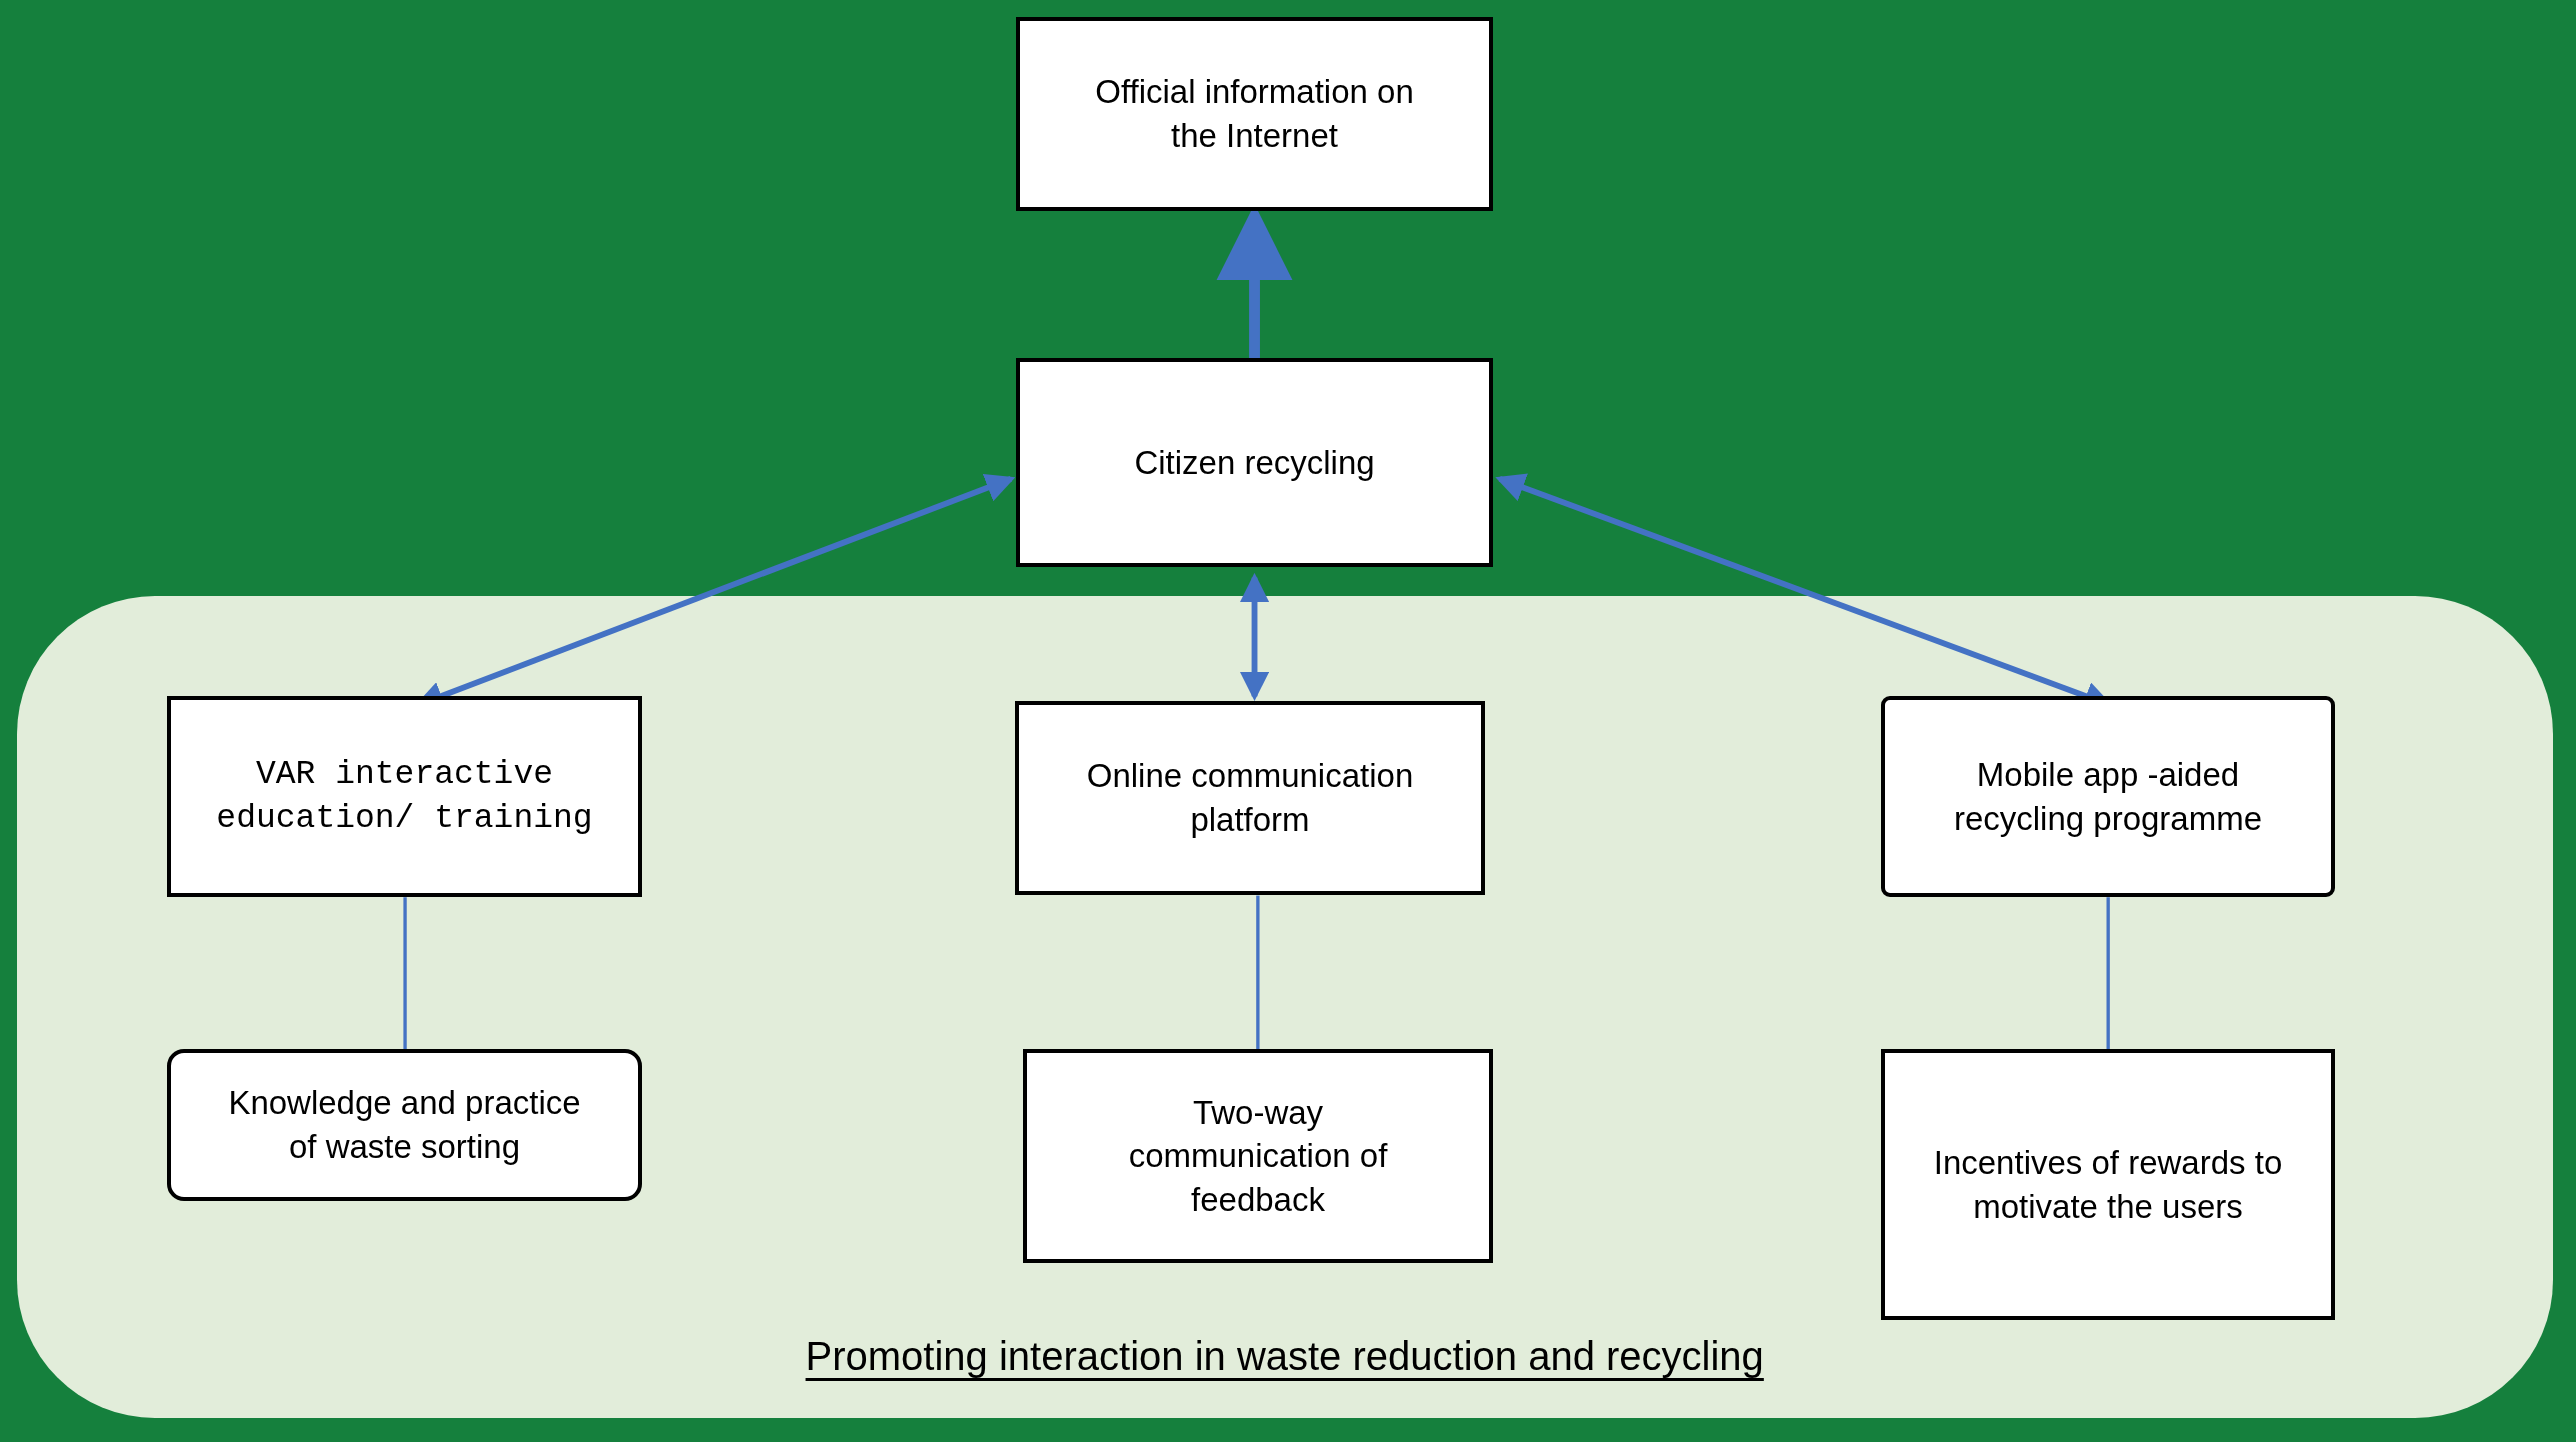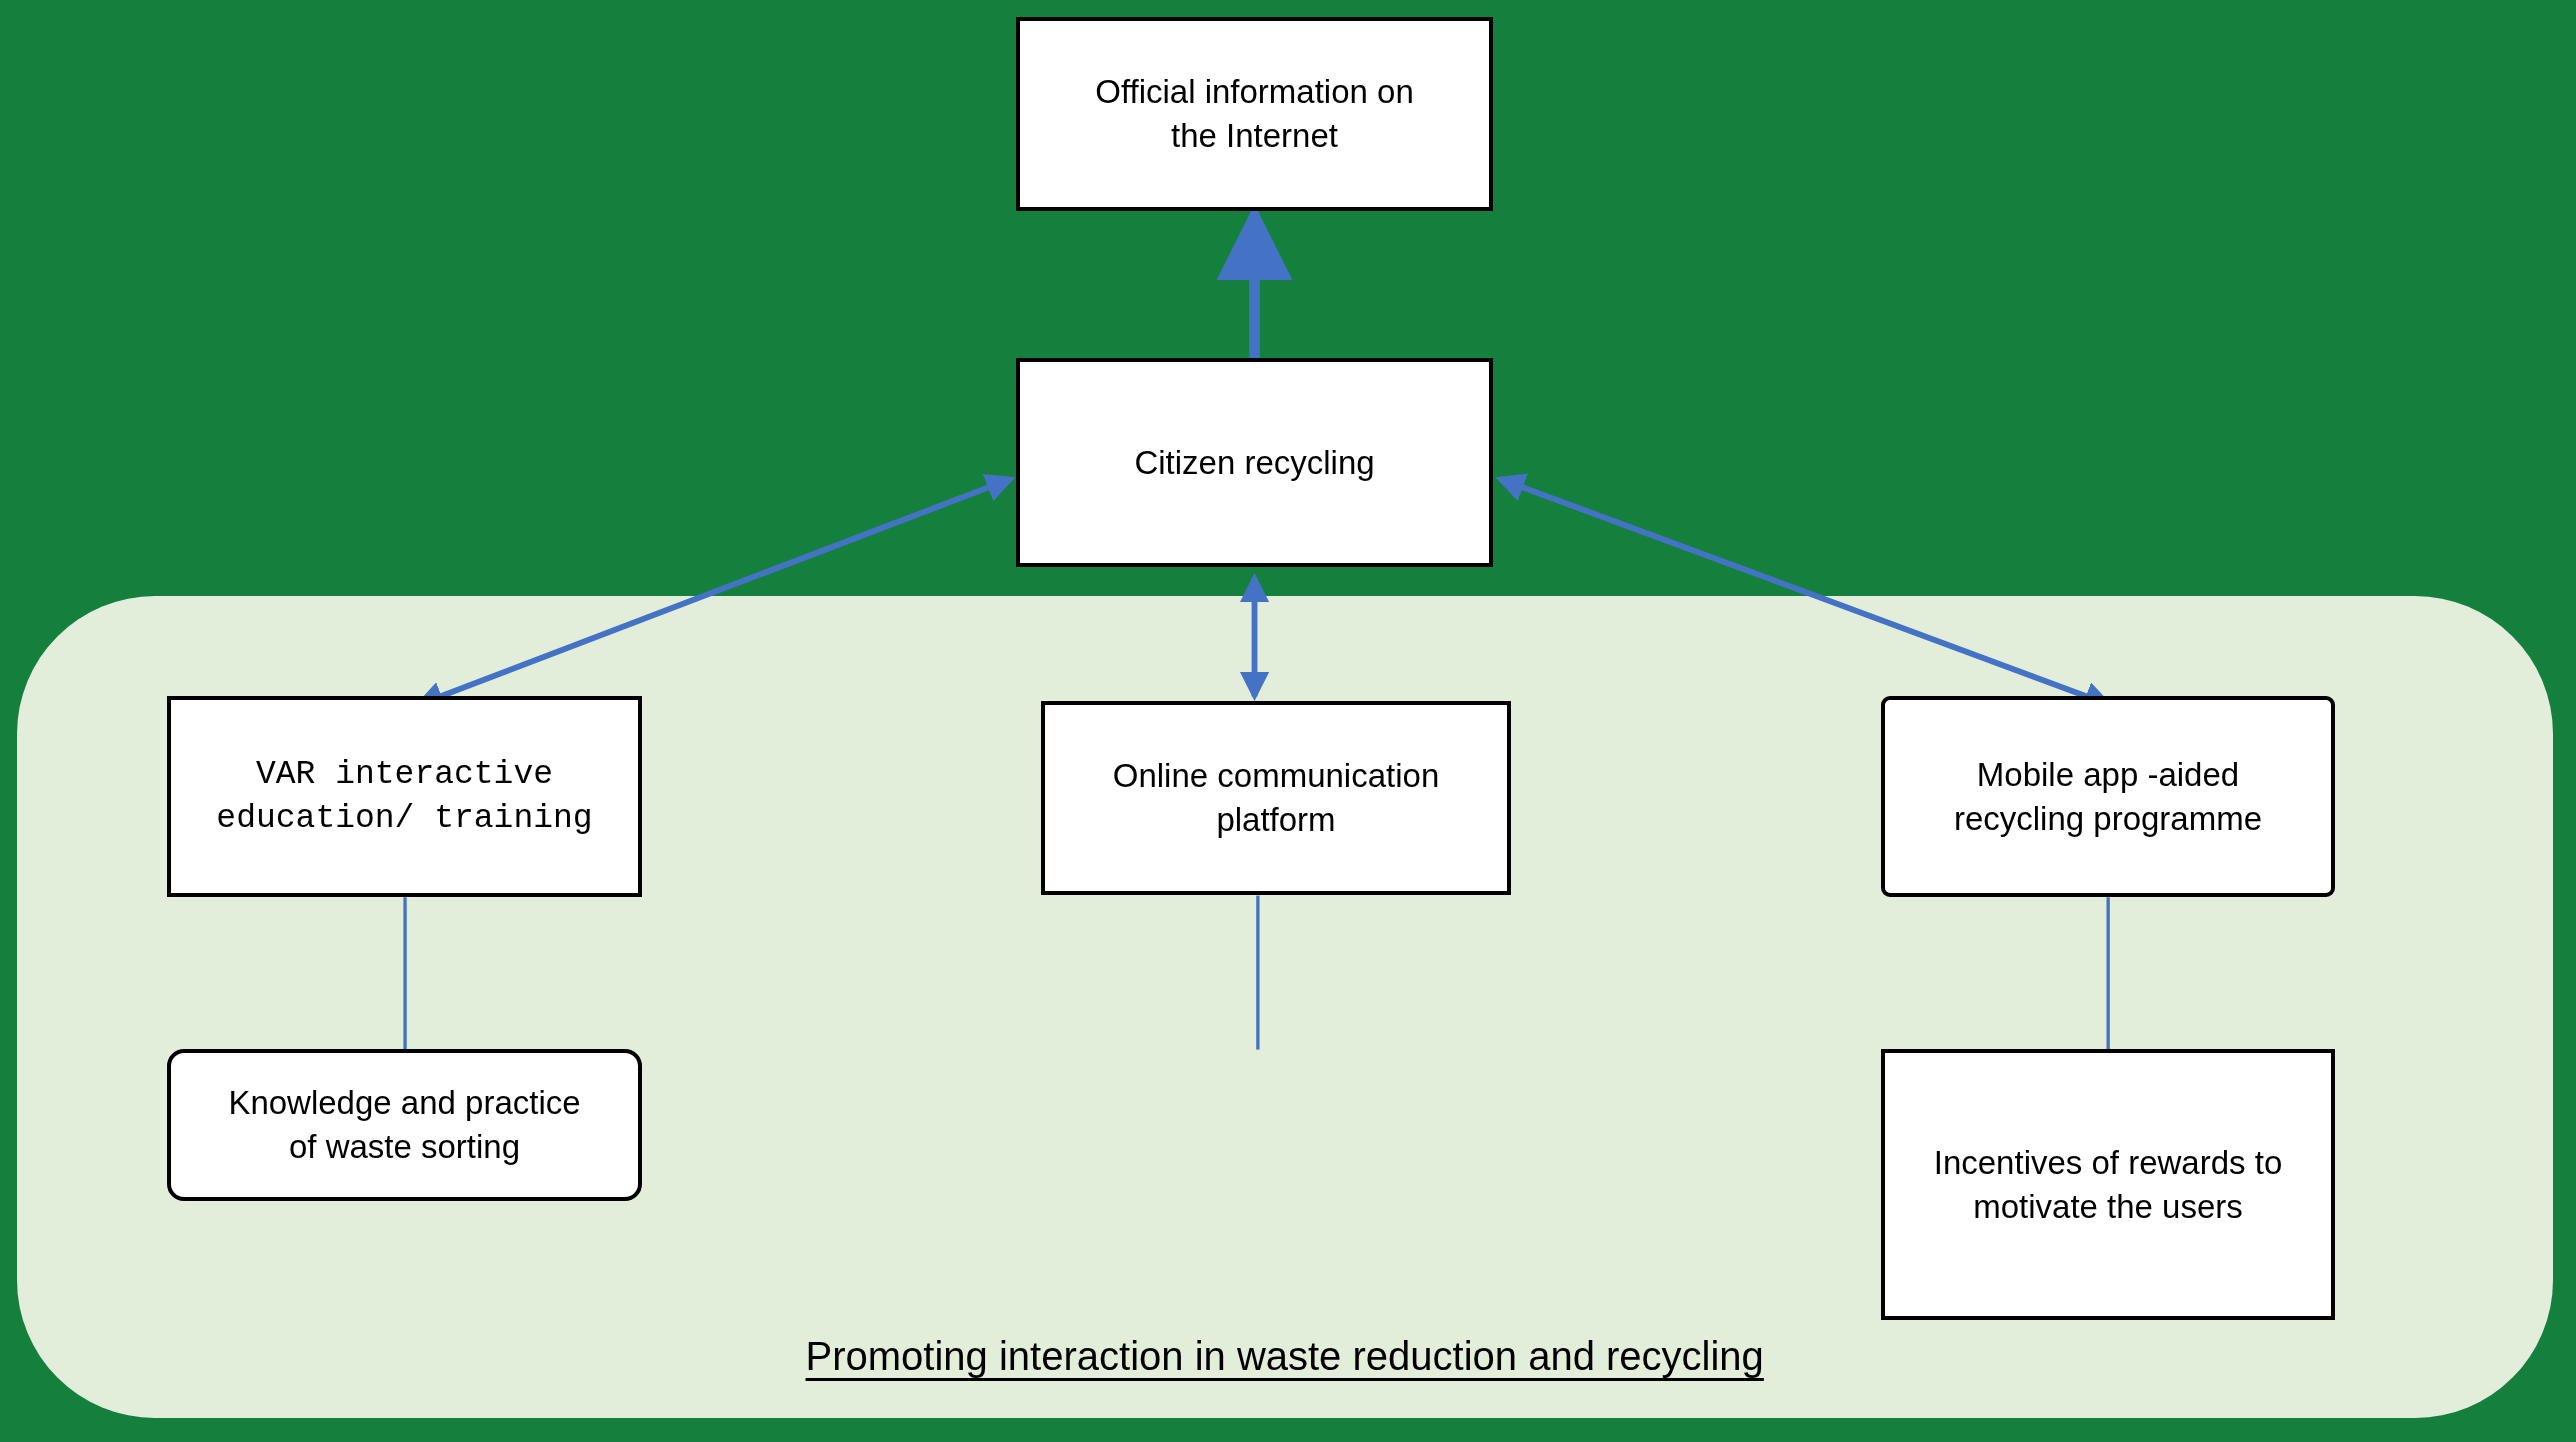--- a/index.html
+++ b/index.html
@@ -46,21 +46,21 @@
     padding: 5px 11.7px;
   }
   .node-box .label {
     display: block;
     white-space: pre-line;
   }
   
   #box-official      { left: 1016px; top: 16.7px;   width: 477px; height: 194px; }
   #box-citizen       { left: 1016px; top: 358px;  width: 477px; height: 209px; }
   #box-var           { left: 167px;  top: 696px;  width: 475px; height: 201px; font-family: Liberation Mono, monospace; }
-  #box-online        { left: 1041px; top: 701px;  width: 470px; height: 194px; }
+  #box-online        { left: 1015px; top: 701px;  width: 470px; height: 194px; }
   #box-mobile        { left: 1881px; top: 696px;  width: 454px; height: 201px; border-radius: 9px; }
   #box-knowledge     { left: 167px;  top: 1049px; width: 475px; height: 152px; border-radius: 17px; }
   #box-twoway        { left: 1023px; top: 1049px; width: 470px; height: 214px; }
   #box-incentives    { left: 1881px; top: 1049px; width: 454px; height: 271px; }
 
   #caption {
     position: absolute;
     left: 16.7px;
     top: 1334px;
     width: 2536px;
@@ -137,20 +137,25 @@
   <div class="node-box" id="box-mobile">
     <span class="label">Mobile app -aided
 recycling programme</span>
   </div>
 
   <div class="node-box" id="box-knowledge">
     <span class="label">Knowledge and practice
 of waste sorting</span>
   </div>
 
+  <div class="node-box" id="box-twoway">
+    <span class="label">Two-way
+communication of
+feedback</span>
+  </div>
 
   <div class="node-box" id="box-incentives">
     <span class="label">Incentives of rewards to
 motivate the users</span>
   </div>
 
   <div id="caption">
     <span class="caption-text">Promoting interaction in waste reduction and recycling</span>
   </div>
 

